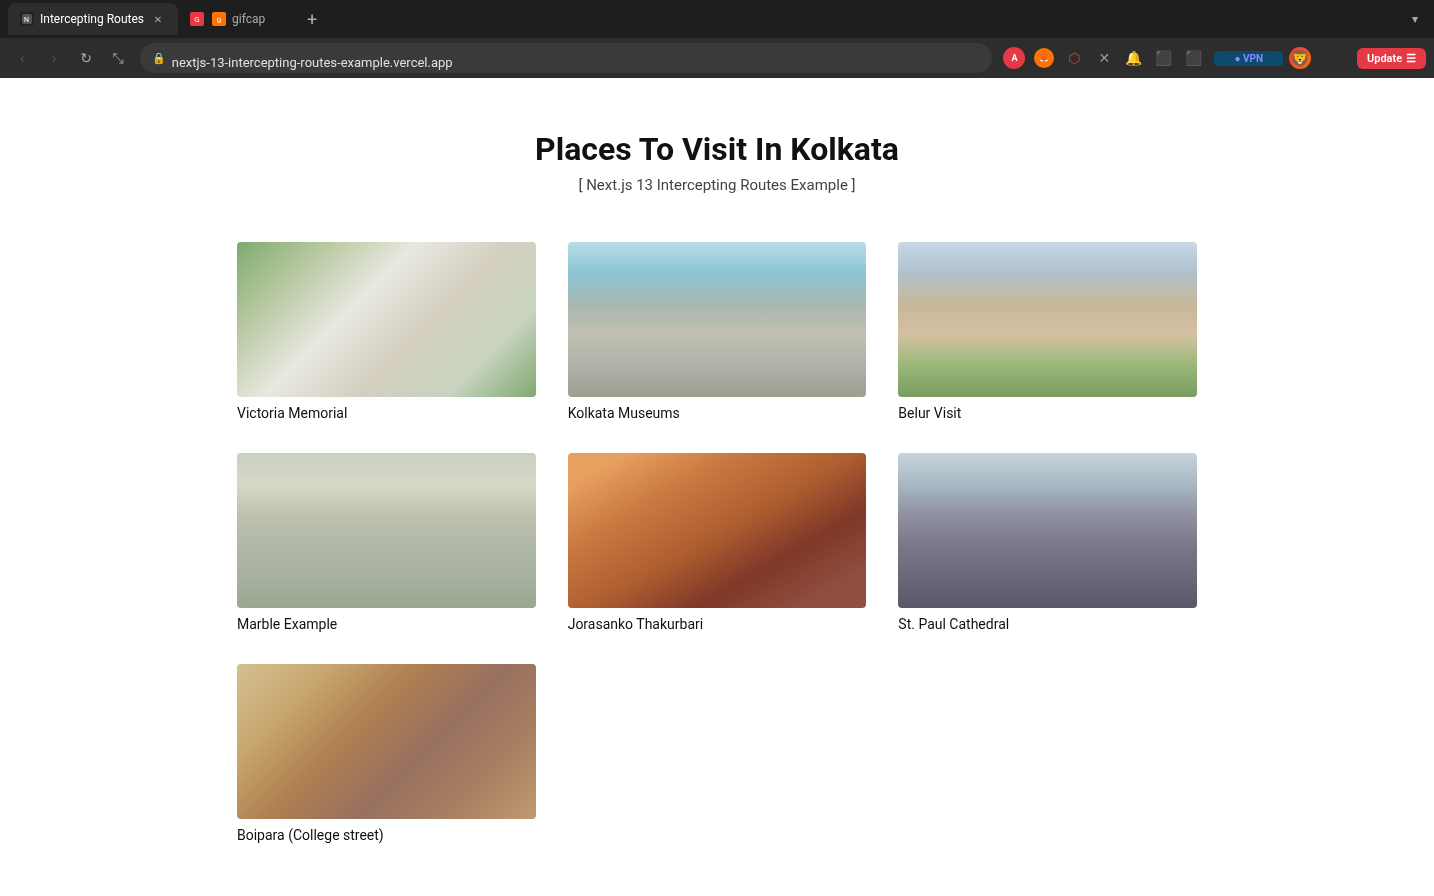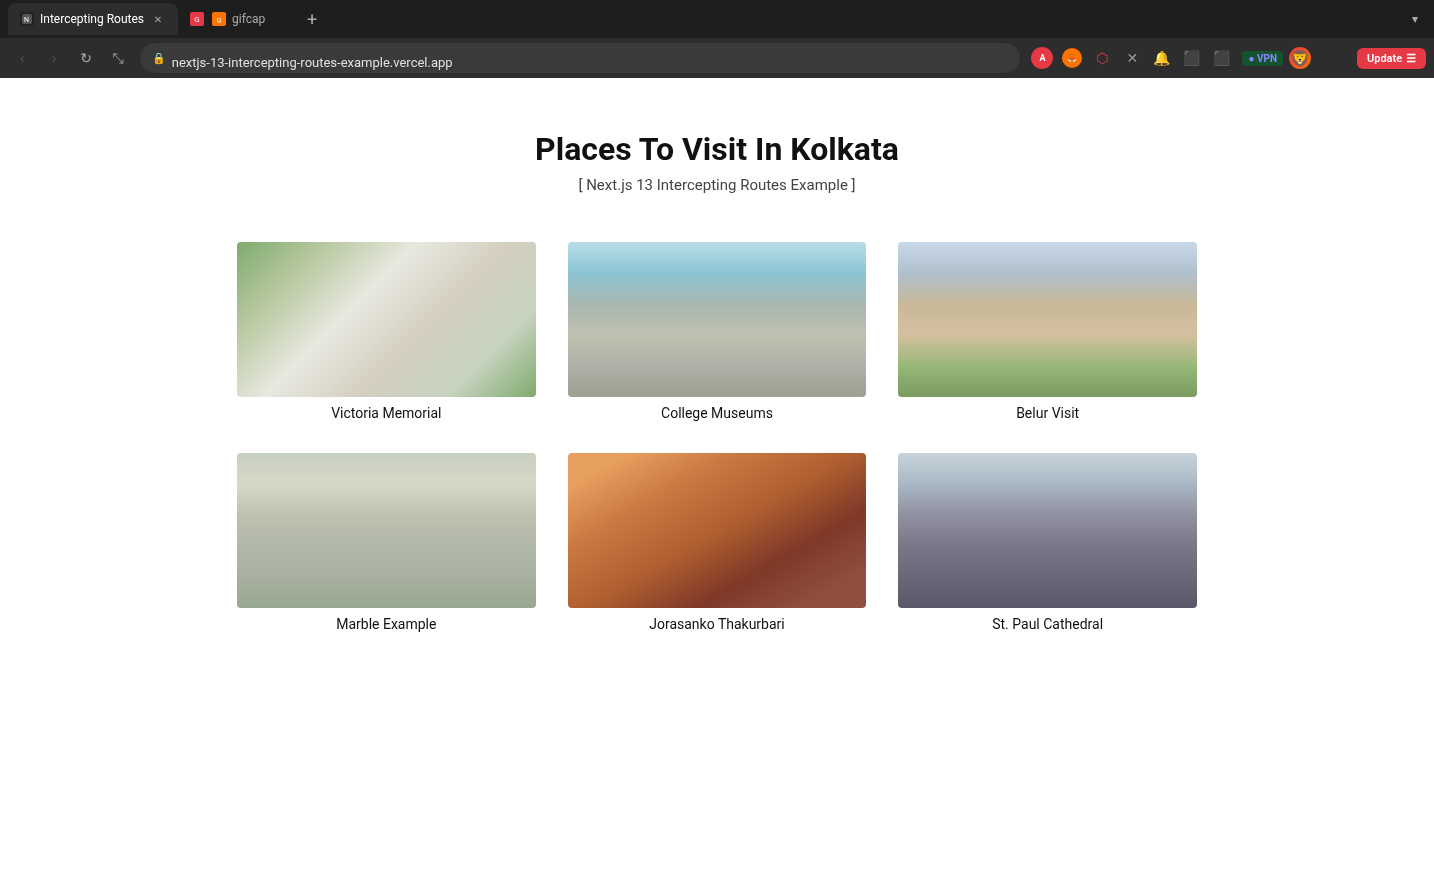--- a/index.html
+++ b/index.html
@@ -272,21 +272,20 @@
       content: '';
       position: absolute;
       inset: 0;
       opacity: 0.3;
     }
 
     .place-name {
       font-size: 14px;
       color: #111;
       font-weight: 400;
-      text-align: center;
     }
   </style>
 </head>
 <body>
 
 <div class="browser-chrome">
 
   <div class="tab-bar">
     <div class="tab active">
       <div class="tab-favicon dark">
@@ -326,21 +325,21 @@
       </div>
       <div class="toolbar-icon">
         <div style="width:20px;height:20px;border-radius:50%;background:#ff7300;display:flex;align-items:center;justify-content:center;font-size:8px;color:#fff;">🦊</div>
       </div>
       <div class="toolbar-icon" style="color:#e63946;">⬡</div>
       <div class="toolbar-icon" style="color:#999;">✕</div>
       <div class="toolbar-icon" style="color:#aaa;">🔔</div>
       <div class="toolbar-icon" style="color:#aaa;">⬛</div>
       <div class="toolbar-icon" style="color:#aaa;">⬛</div>
       <div style="display:flex;align-items:center;gap:4px;margin:0 4px;">
-        <span style="color:#8888ff;font-size:10px;font-weight:bold;background:#14532d;padding:2px 6px;border-radius:4px;">● VPN</span>
+        <span style="color:#8888ff;font-size:10px;font-weight:bold;background:#0c4a6e;padding:2px 20px;border-radius:4px;">● VPN</span>
       </div>
       <div style="width:22px;height:22px;border-radius:50%;background:linear-gradient(135deg,#e63946,#ff7300);display:flex;align-items:center;justify-content:center;">🦁</div>
       <div class="update-btn">
         <span>Update</span>
         <span>☰</span>
       </div>
     </div>
   </div>
 </div>
 
@@ -353,21 +352,21 @@
   <div class="place-card">
         <div class="place-image">
           <div class="place-image-inner img-victoria-memorial"></div>
         </div>
         <div class="place-name">Victoria Memorial</div>
       </div>
       <div class="place-card">
         <div class="place-image">
           <div class="place-image-inner img-kolkata-museums"></div>
         </div>
-        <div class="place-name">College Museums</div>
+        <div class="place-name">Kolkata Museums</div>
       </div>
       <div class="place-card">
         <div class="place-image">
           <div class="place-image-inner img-belur-math"></div>
         </div>
         <div class="place-name">Belur Visit</div>
       </div>
       <div class="place-card">
         <div class="place-image">
           <div class="place-image-inner img-marble-palace"></div>
@@ -379,14 +378,20 @@
           <div class="place-image-inner img-jorasanko"></div>
         </div>
         <div class="place-name">Jorasanko Thakurbari</div>
       </div>
       <div class="place-card">
         <div class="place-image">
           <div class="place-image-inner img-st-paul"></div>
         </div>
         <div class="place-name">St. Paul Cathedral</div>
       </div>
+      <div class="place-card">
+        <div class="place-image">
+          <div class="place-image-inner img-boipara"></div>
+        </div>
+        <div class="place-name">Boipara (College street)</div>
+      </div>
     </div>
 </div>
 
 </body></html>

